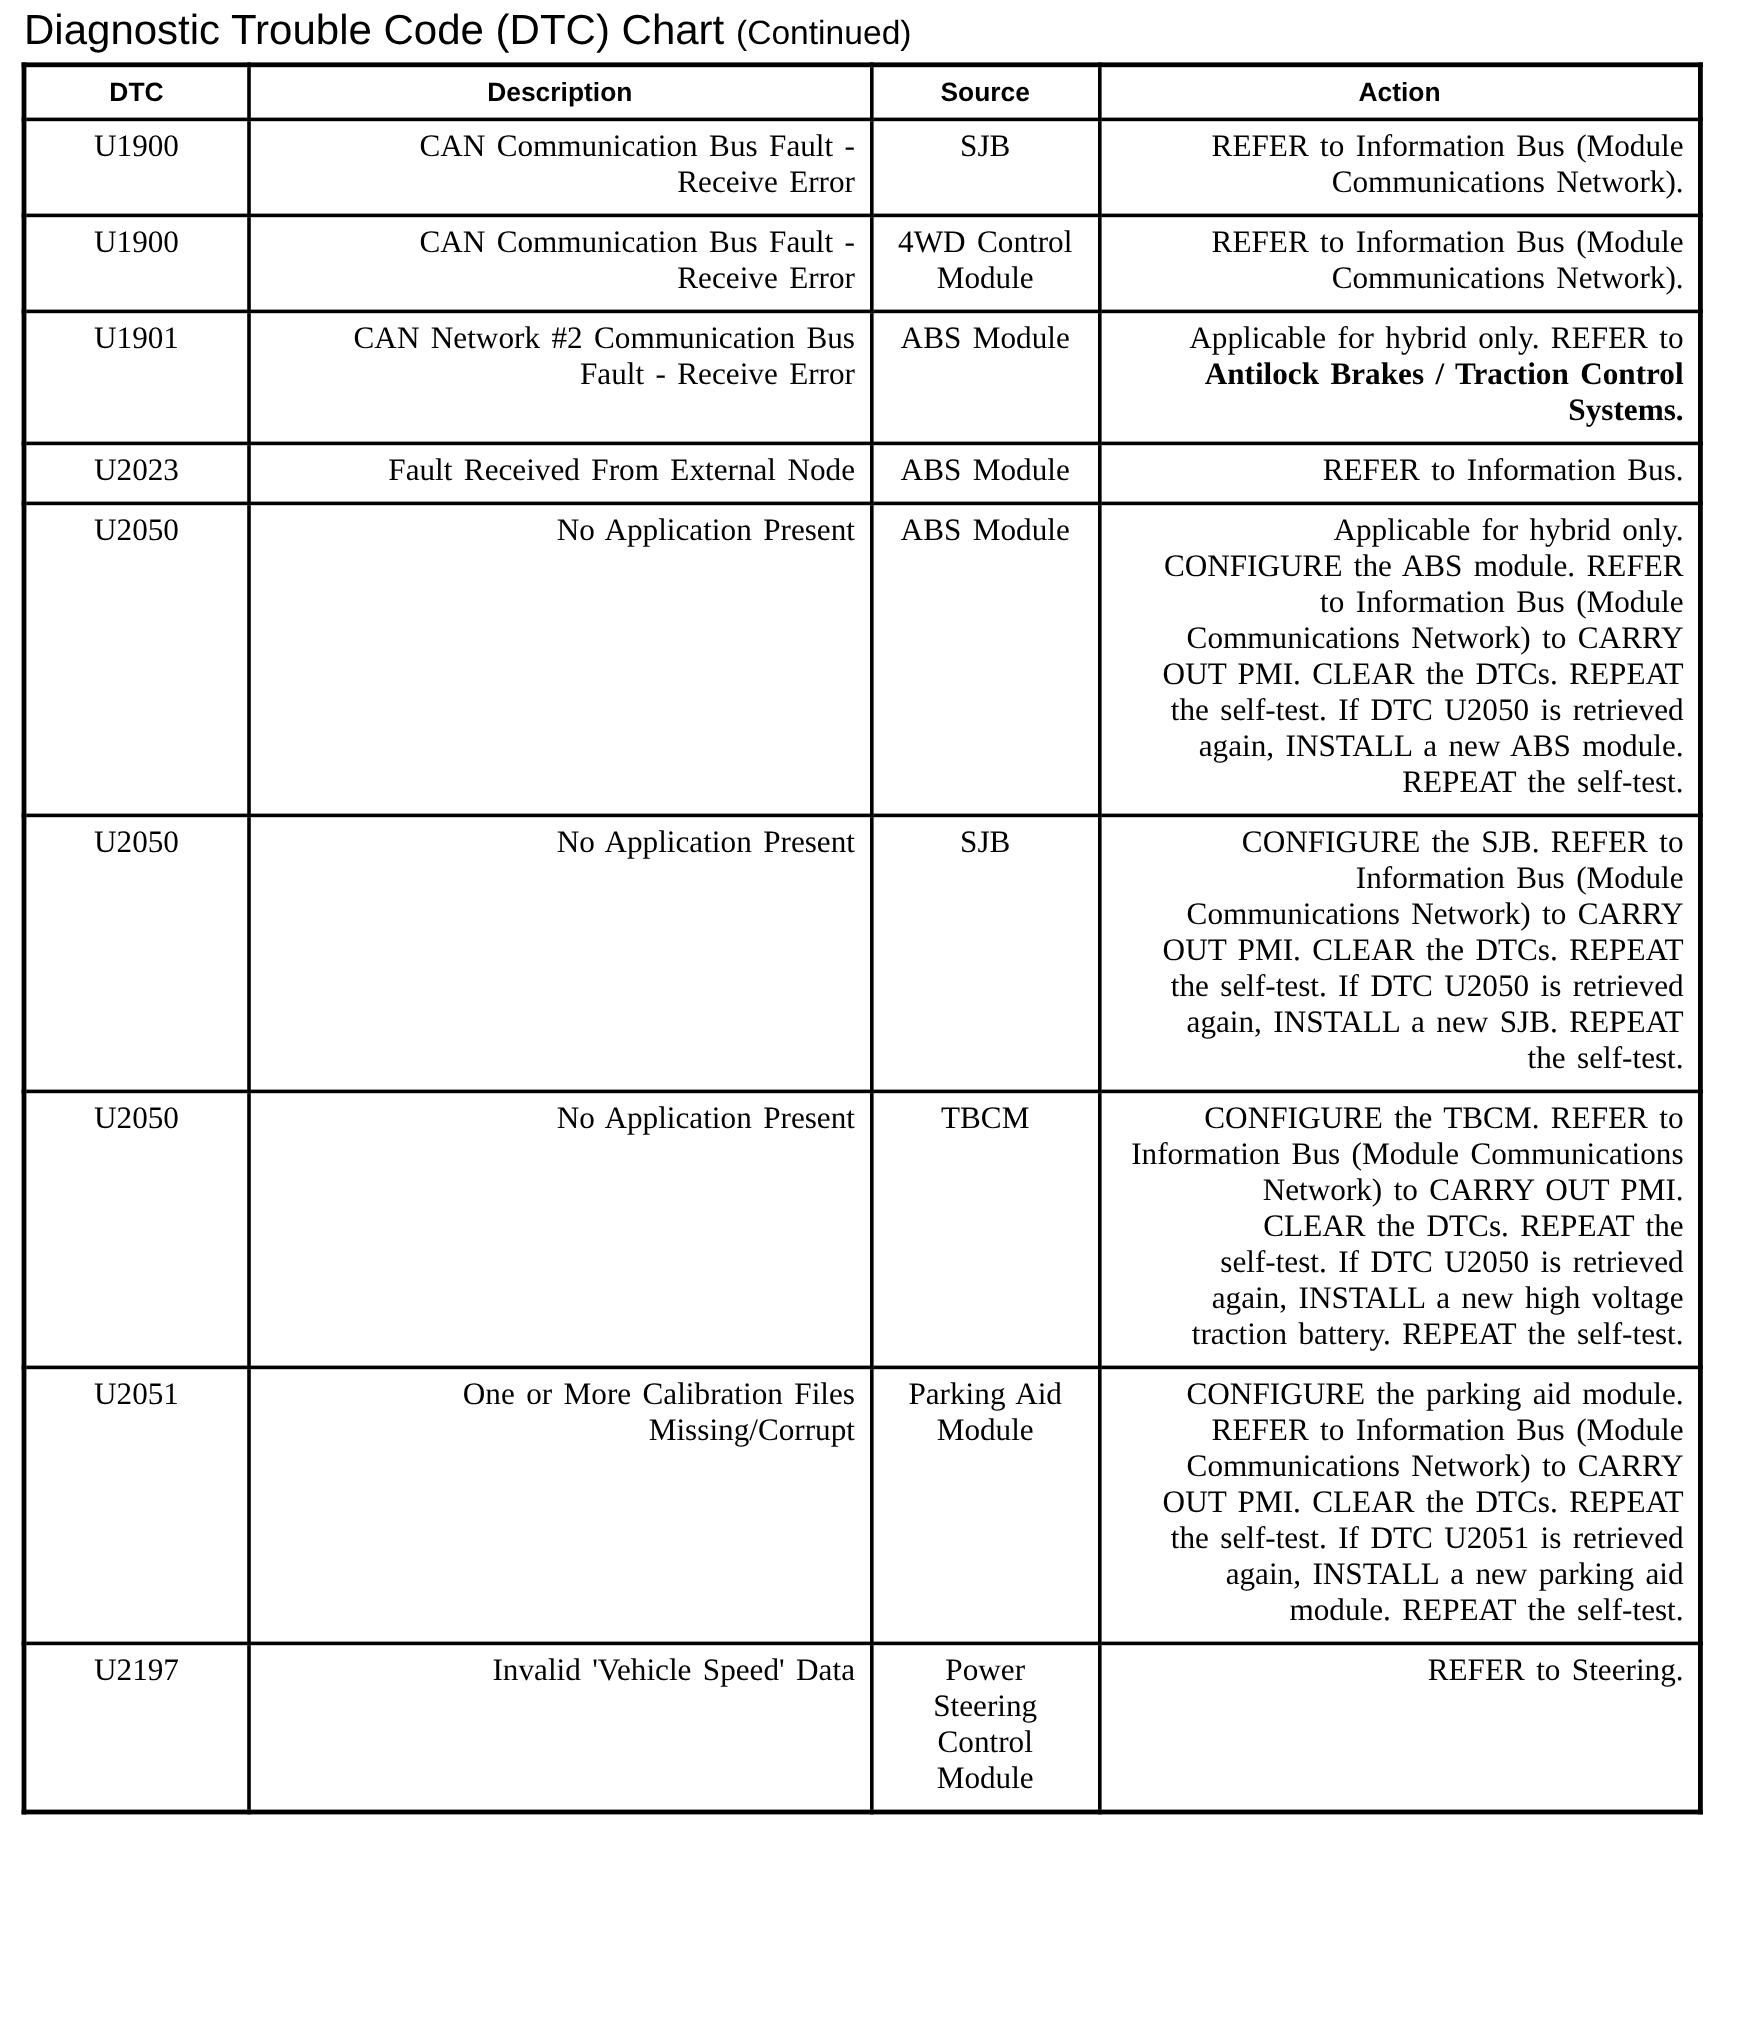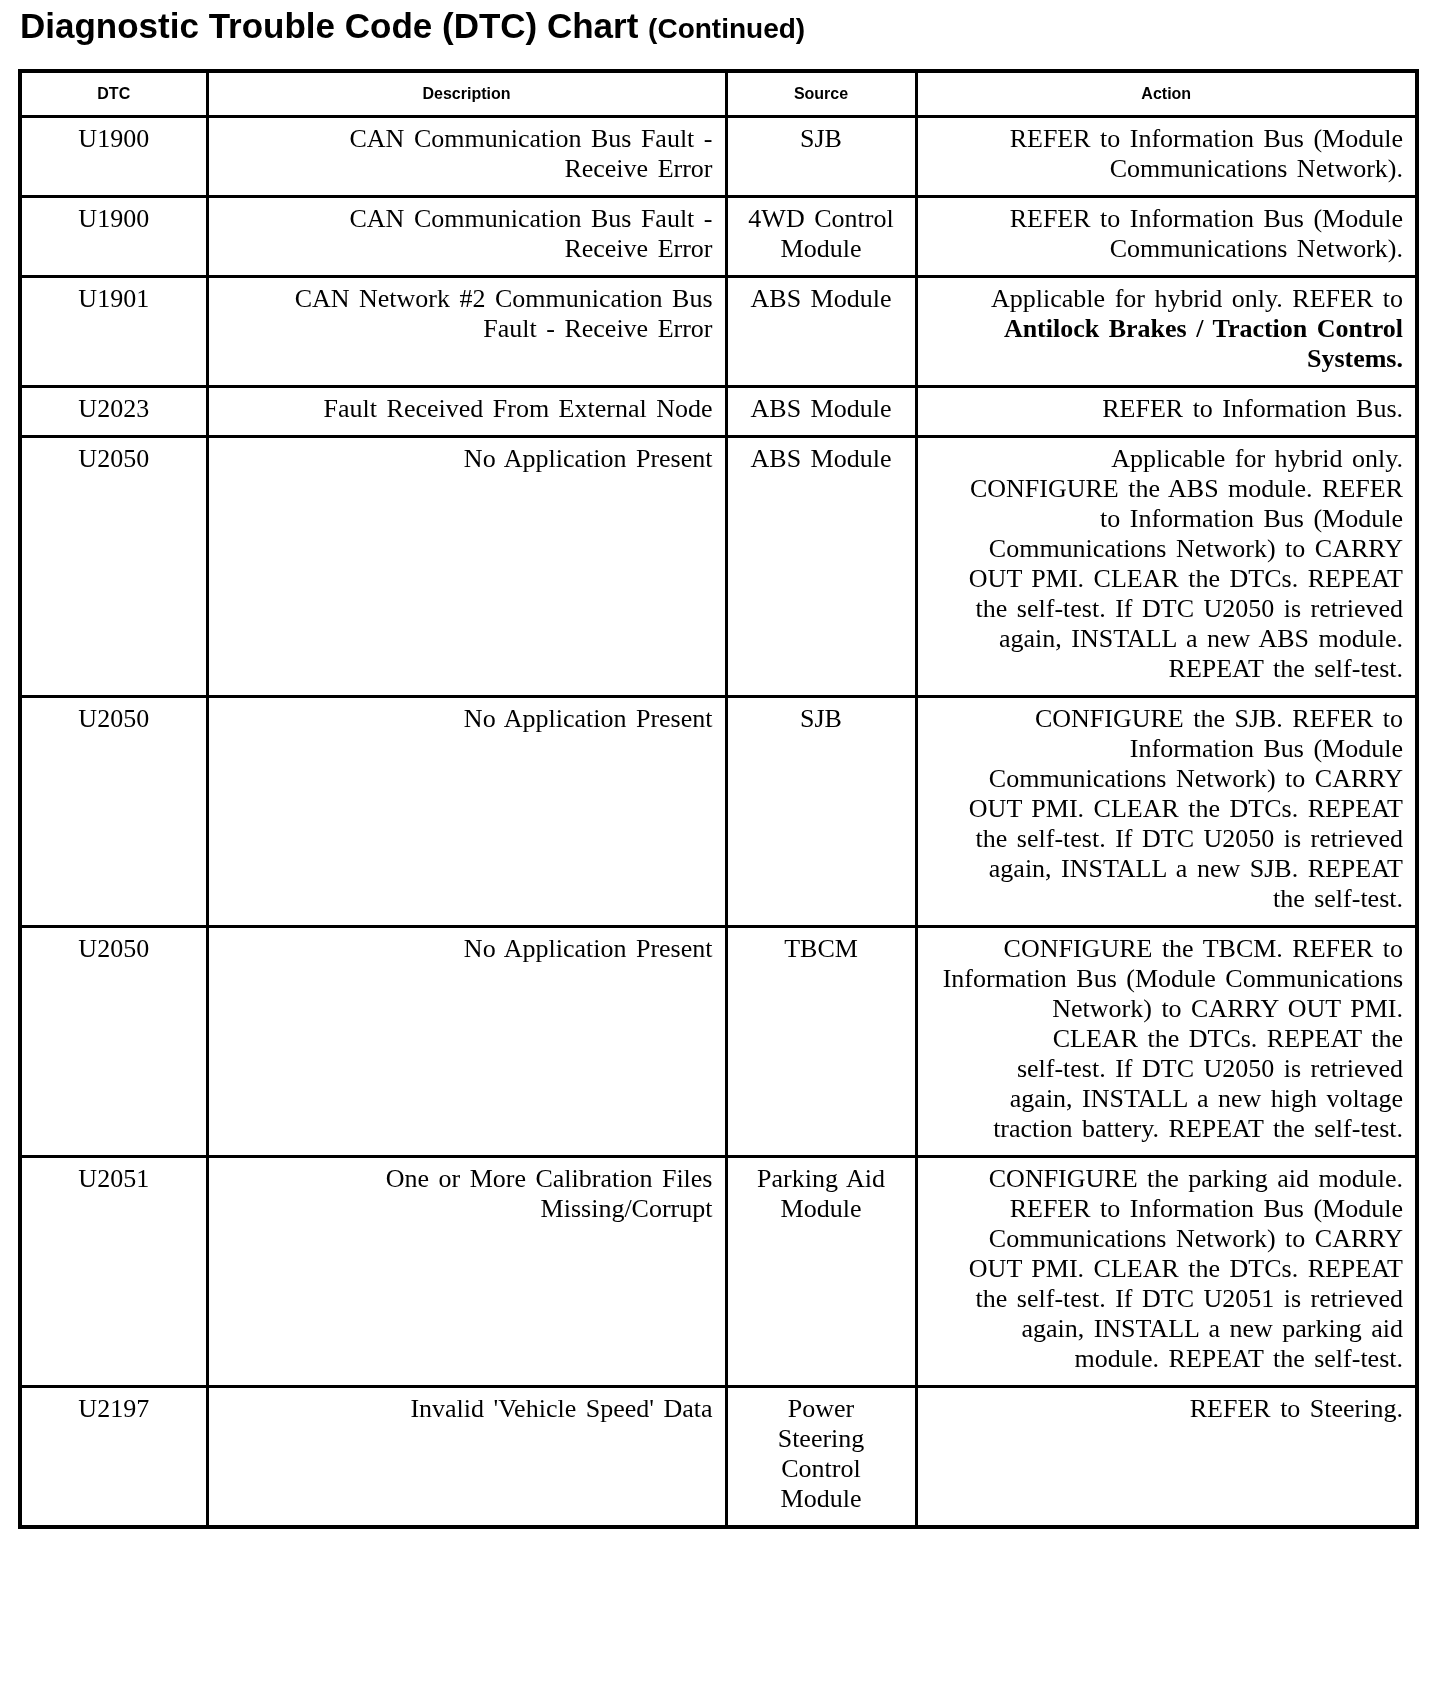--- a/index.html
+++ b/index.html
@@ -9,24 +9,24 @@
     color: #000000;
     font-family: "Liberation Serif", serif;
   }
   body {
     height: 1692px;
     overflow: hidden;
     padding: 6px 0 0 18px;
   }
   .page-title {
     font-family: "Liberation Sans", sans-serif;
-    font-weight: bold;
+    font-weight: normal;
     font-size: 35px;
     line-height: 40px;
-    margin: 0 0 20px 2px;
+    margin: 0 0 4px 2px;
     letter-spacing: 0px;
     white-space: nowrap;
   }
   .page-title .continued {
     font-size: 28px;
   }
   table.dtc-table {
     border-collapse: collapse;
     table-layout: fixed;
     width: 1397px;
@@ -36,21 +36,21 @@
   col.c2 { width: 519px; }
   col.c3 { width: 190px; }
   col.c4 { width: 501px; }
   th, td {
     border: 3px solid #000000;
     vertical-align: top;
   }
   th {
     font-family: "Liberation Sans", sans-serif;
     font-weight: bold;
-    font-size: 16px;
+    font-size: 22px;
     line-height: 28px;
     text-align: center;
     padding: 7px 4px 7px 4px;
   }
   td {
     font-size: 26px;
     line-height: 30px;
     padding: 6px 12px 11px 12px;
     word-spacing: 3px;
     white-space: pre-line;

